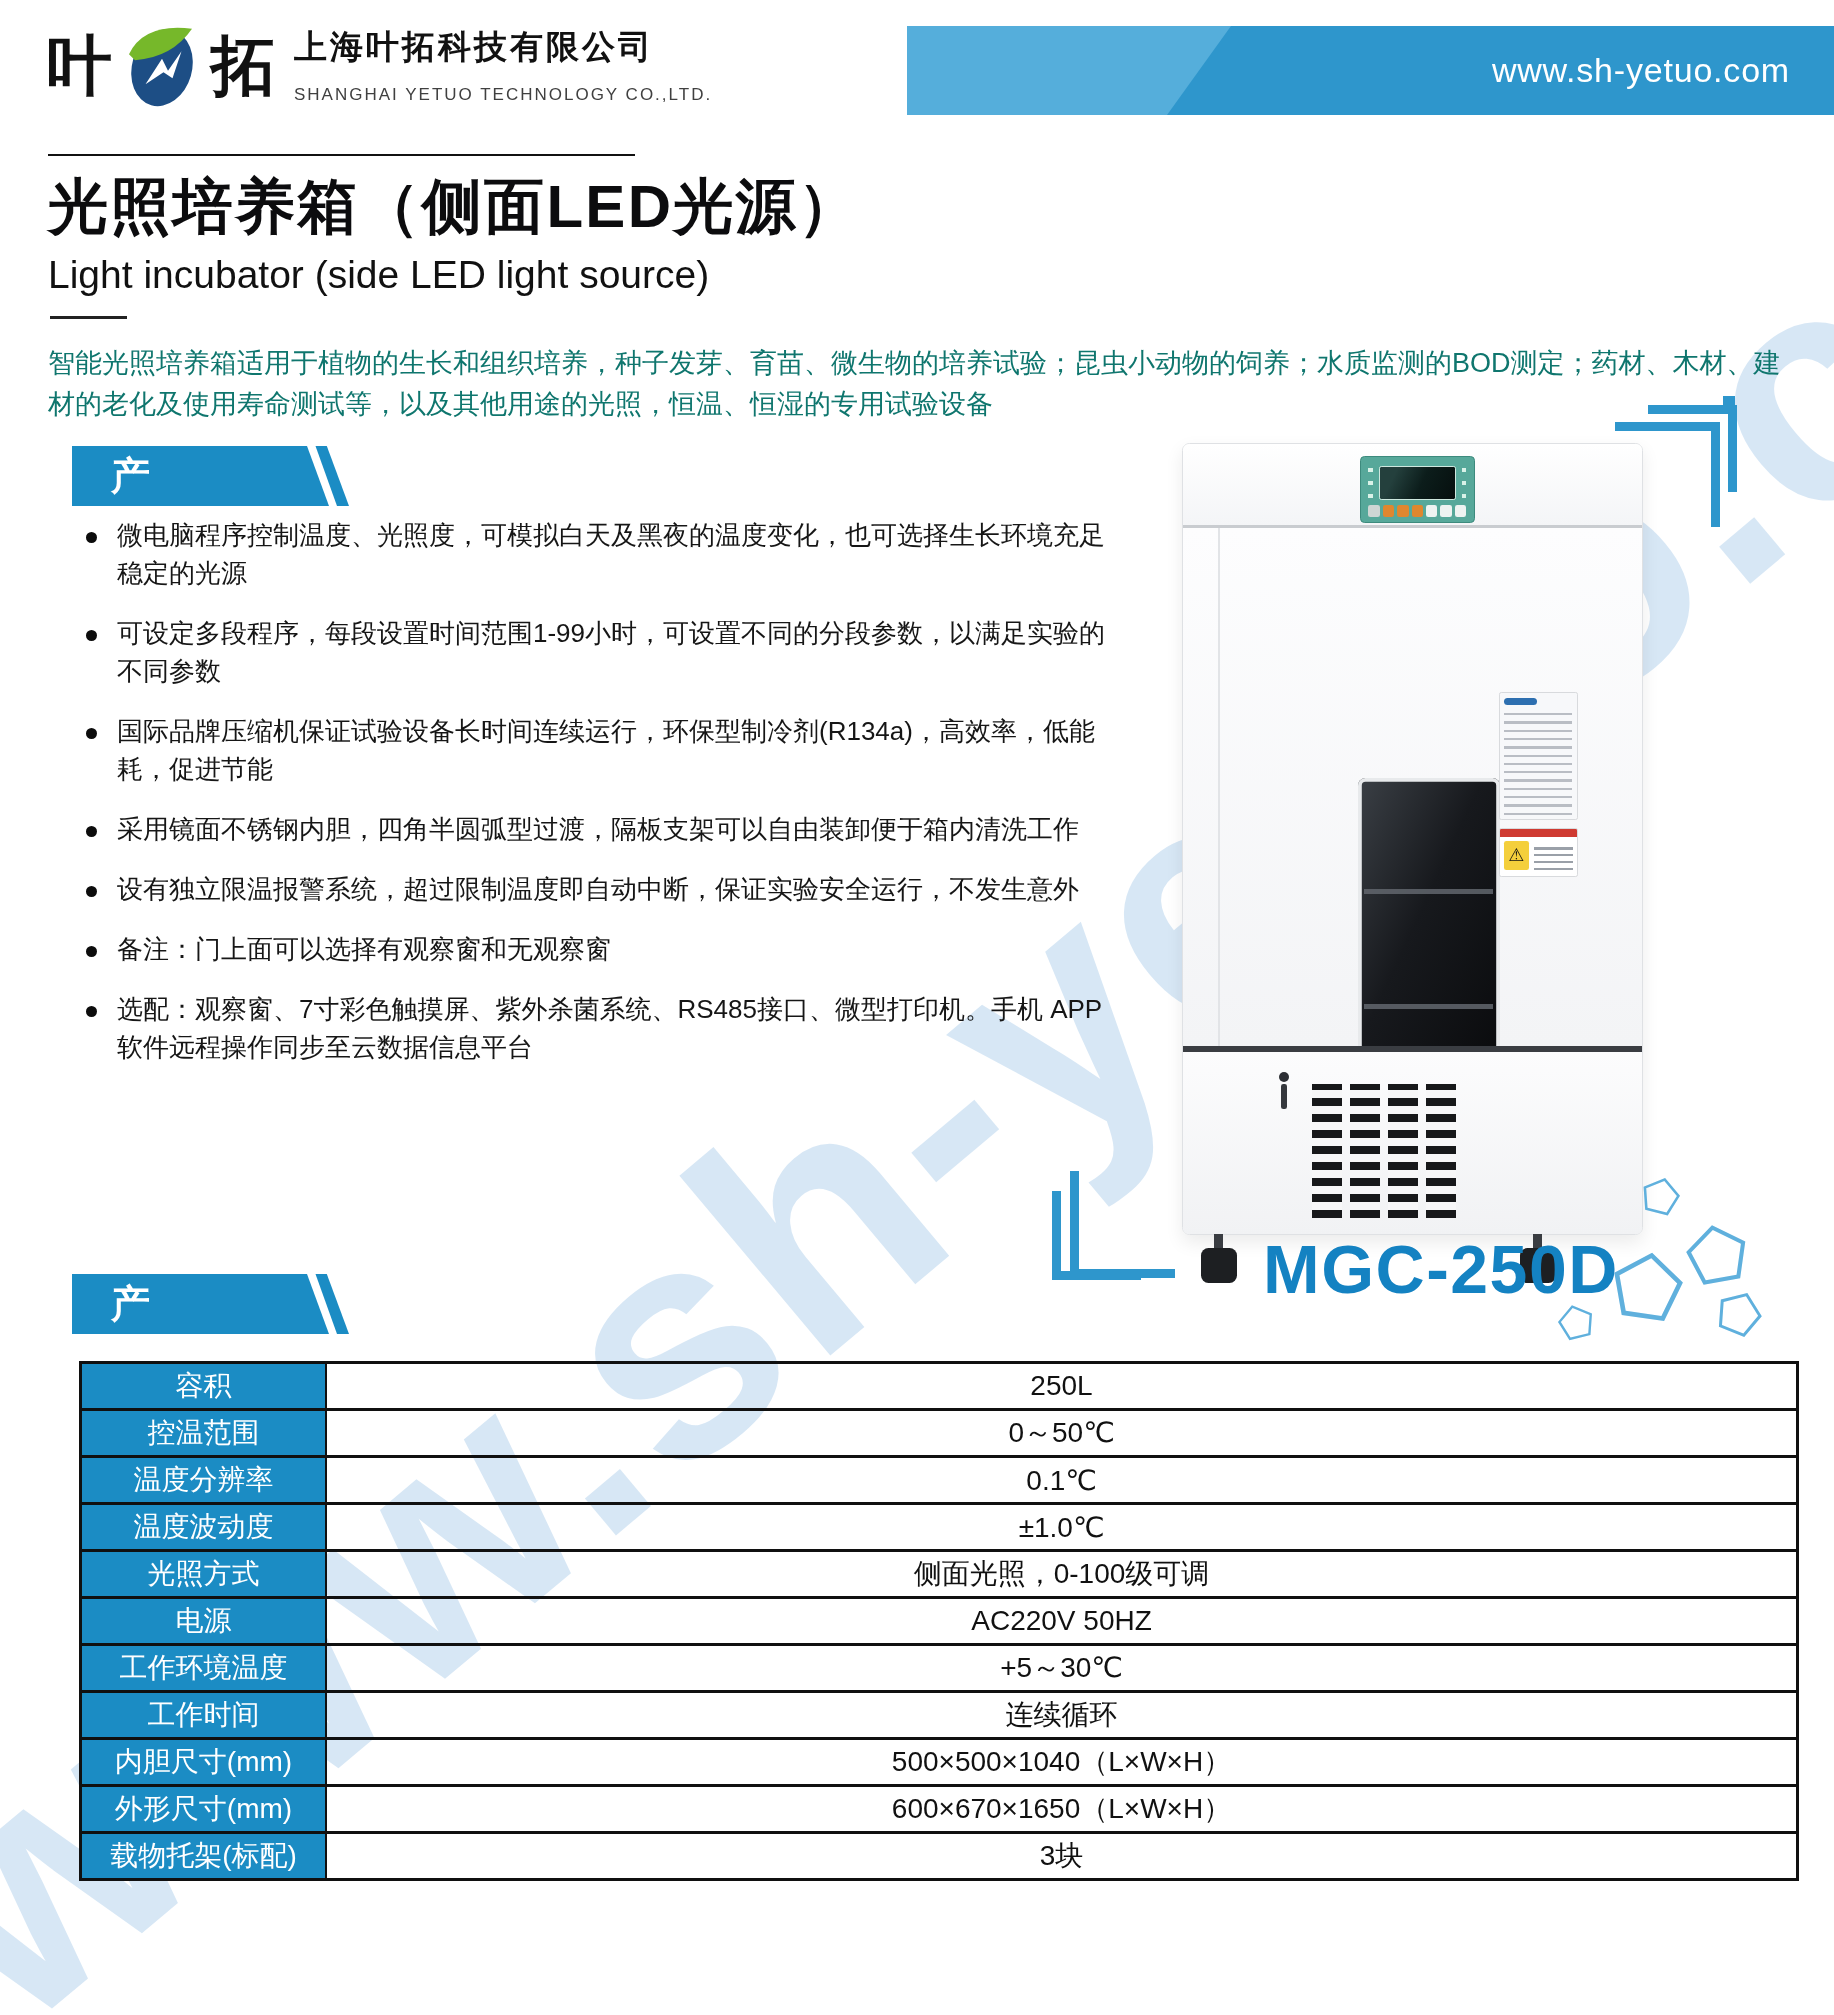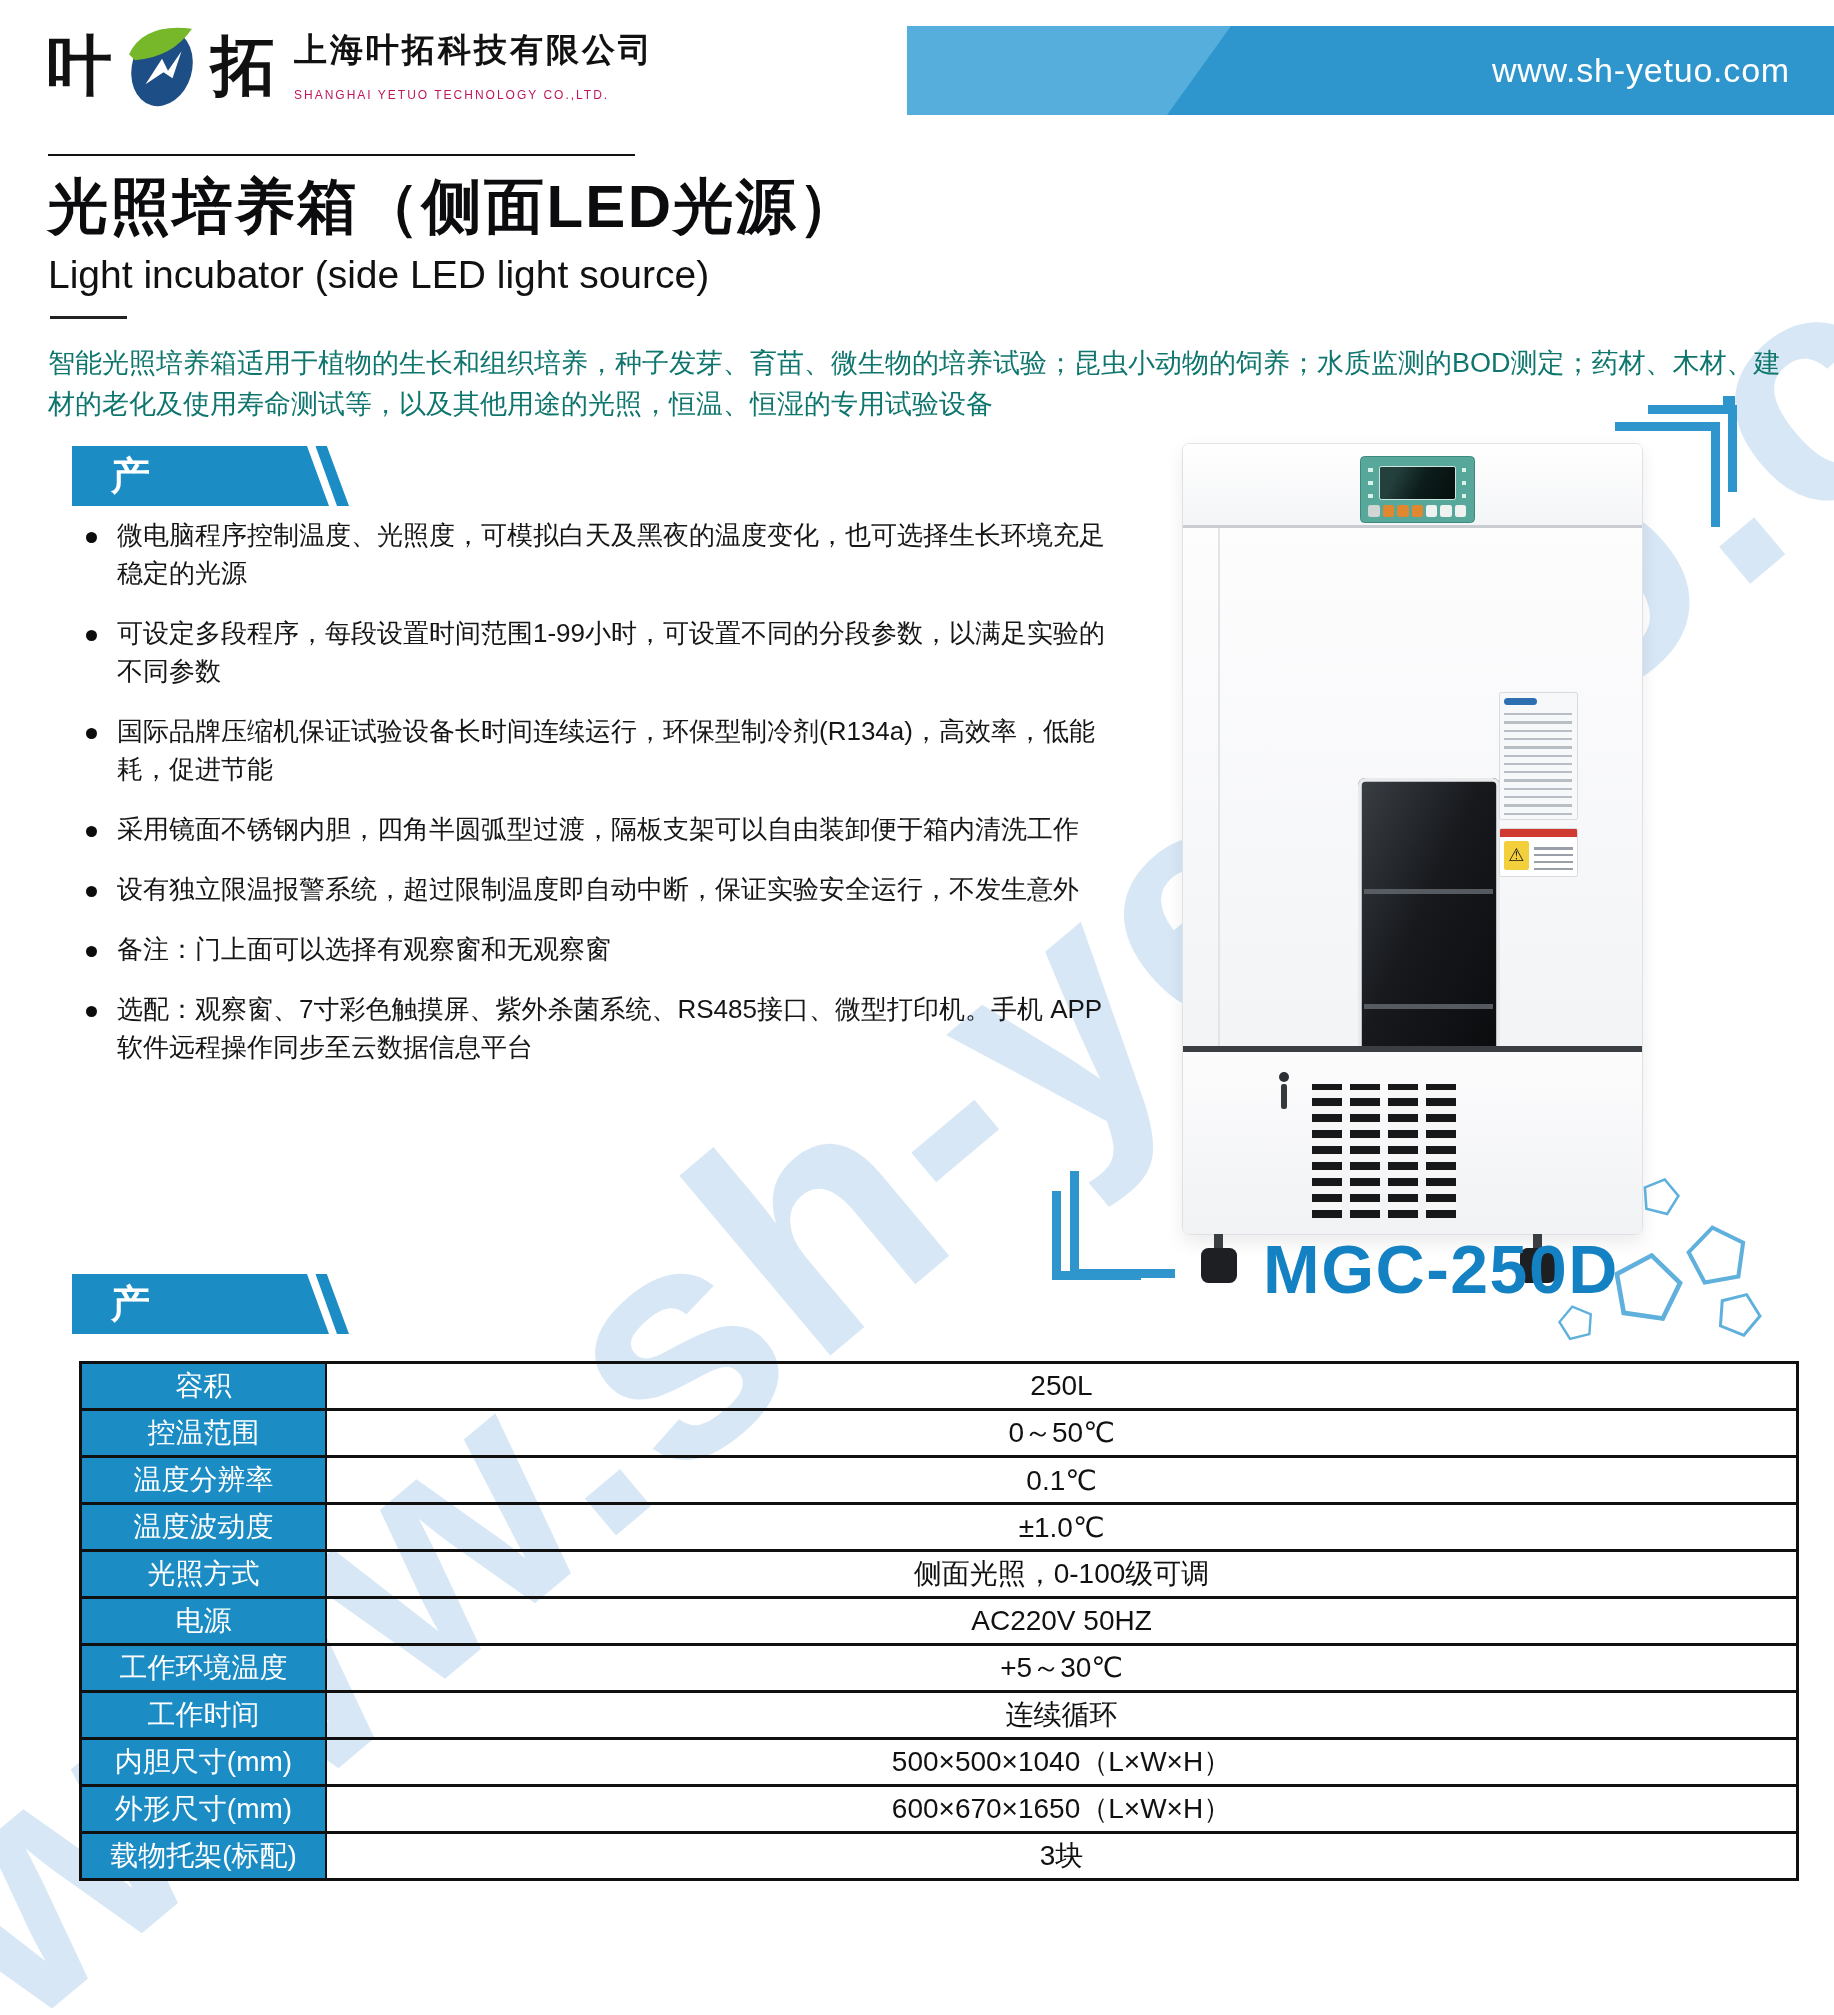--- a/index.html
+++ b/index.html
@@ -9,21 +9,21 @@
   .watermark{position:absolute;left:-361px;top:918px;width:2634px;z-index:1;
      transform:rotate(-40deg);text-align:center;font-size:324px;font-weight:bold;
      color:rgba(122,176,221,0.30);letter-spacing:4.5px;white-space:nowrap;pointer-events:none;}
   .content{position:absolute;inset:0;z-index:2;}
   
   .logo-row{position:absolute;left:47px;top:21px;display:flex;align-items:center;gap:10.5px;}
   .logo-char{font-size:65px;font-weight:900;color:#111;line-height:1;}
   .logo-icon{width:78px;height:89px;position:relative;}
   .company{margin-left:7.5px;}
   .company-cn{font-size:33px;font-weight:800;color:#111;letter-spacing:3px;line-height:1.25;}
-  .company-en{font-size:12px;color:#be185d;letter-spacing:2px;margin-top:18px;}
+  .company-en{font-size:17px;color:#404040;letter-spacing:2px;margin-top:18px;}
   .logo-underline{position:absolute;left:48px;top:154px;width:587px;height:2.3px;background:#111;}
   .ribbon{position:absolute;left:907px;top:26px;width:927px;height:89px;background:#2e96cc;}
   .ribbon-light{position:absolute;left:0;top:0;width:324px;height:89px;background:#55aedb;
      clip-path:polygon(0 0,324px 0,260px 100%,0 100%);}
   .ribbon-url{position:absolute;right:44px;top:0;height:89px;line-height:89px;
      color:#fff;font-size:34px;font-weight:500;letter-spacing:0.8px;}
   
   .title-cn{position:absolute;left:48px;top:167px;font-size:60px;font-weight:900;color:#0c0c0e;letter-spacing:2.3px;}
   .title-en{position:absolute;left:48px;top:253px;font-size:39px;color:#111;}
   .title-underline{position:absolute;left:50px;top:316px;width:77px;height:3px;background:#222;}

